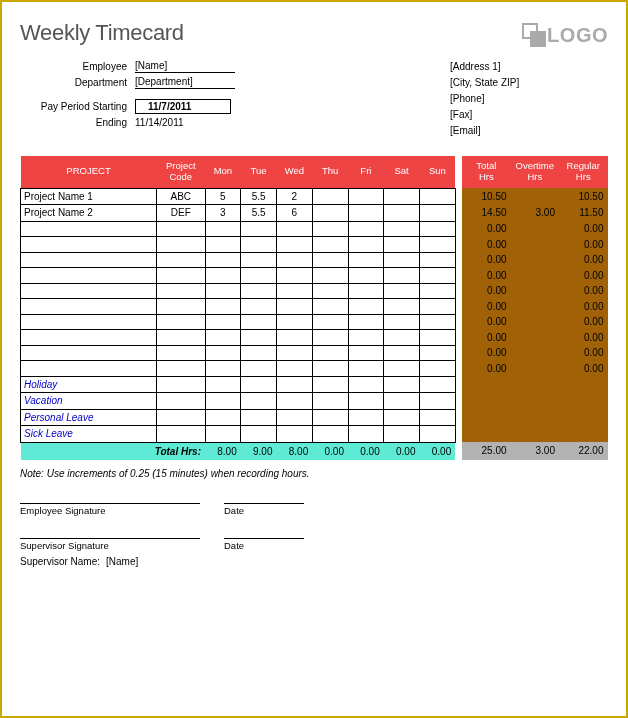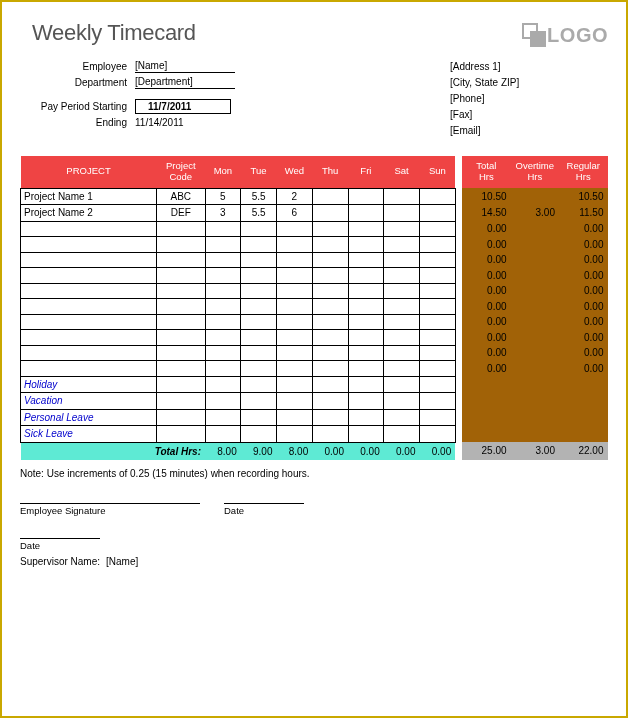--- a/index.html
+++ b/index.html
@@ -21,21 +21,21 @@
   .header-row {
     display: flex;
     justify-content: space-between;
     align-items: flex-start;
   }
   .title {
     font-size: 22px;
     color: #555;
     font-weight: normal;
     letter-spacing: -0.3px;
-    margin: 6px 0 12px 12px;
+    margin: 6px 0 12px 0;
   }
   .logo {
     display: flex;
     align-items: center;
     margin-top: 8px;
   }
   .logo svg { display: block; }
   .logo-text {
     font-size: 20px;
     font-weight: bold;
@@ -146,20 +146,21 @@
   }
   tr.final td.final-shade {
     background: #b3b3b3;
     font-weight: normal;
   }
   tr.final td.final-label {
     text-align: right;
     font-style: italic;
   }
   .note {
+    font-style: italic;
     font-size: 10px;
     margin: 8px 0 24px 0;
   }
   .sig-block { margin-top: 18px; }
   .sig-line {
     display: flex;
     gap: 24px;
     margin-bottom: 2px;
   }
   .sig-under {
@@ -519,20 +520,21 @@
 
   <div class="note">Note: Use increments of 0.25 (15 minutes) when recording hours.</div>
 
   <div class="sig-block">
     <div class="sig-line">
       <div class="sig-under w1">Employee Signature</div>
       <div class="sig-under w2">Date</div>
     </div>
     <div class="sig-gap"></div>
     <div class="sig-line">
+      <div class="sig-under w1">Supervisor Signature</div>
       <div class="sig-under w2">Date</div>
     </div>
     <div class="info-line" style="margin-top:2px;">
       <span>Supervisor Name:</span>
       <span style="margin-left:6px;">[Name]</span>
     </div>
   </div>
 
 </div>
 

